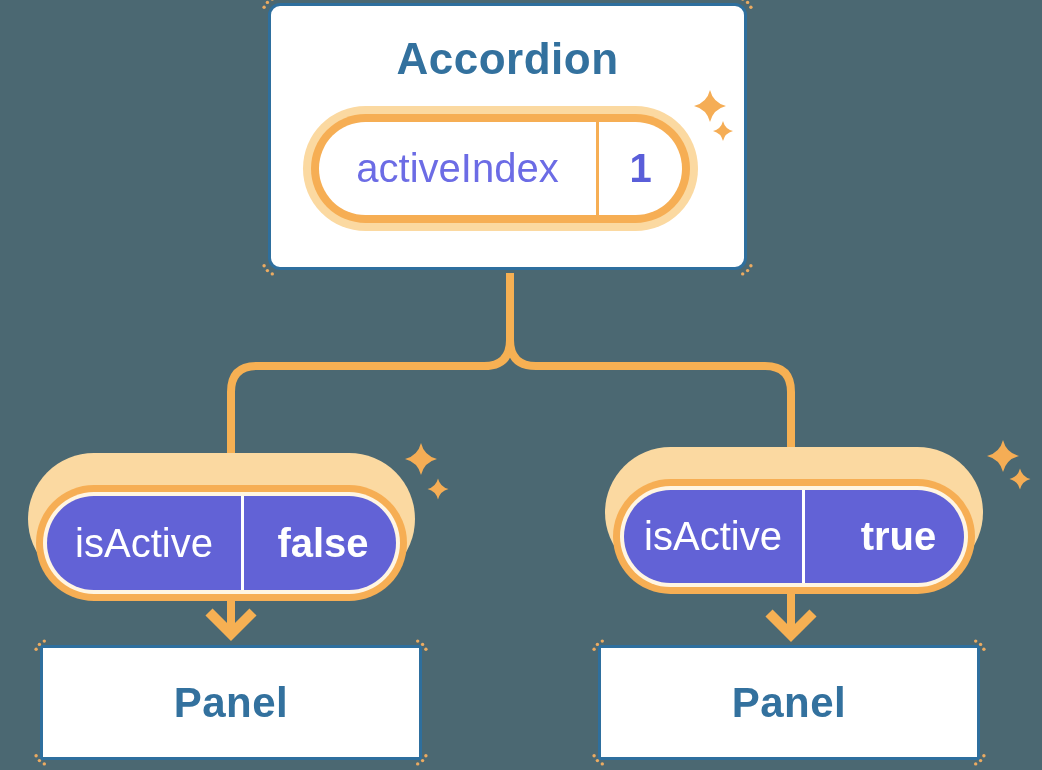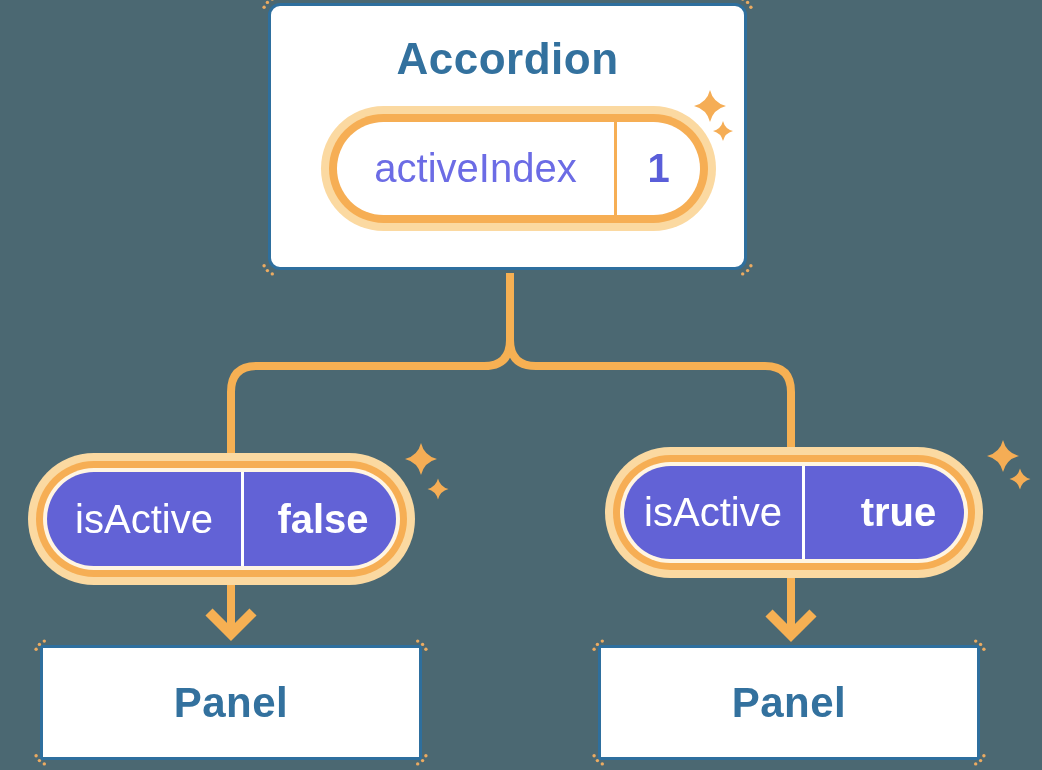--- a/index.html
+++ b/index.html
@@ -56,34 +56,34 @@
   }
   .pill-inner{
     border-radius:999px;
     width:100%;height:100%;
     display:flex;align-items:stretch;
     overflow:hidden;
     box-sizing:border-box;
   }
 
   
-  .state-pill{left:50px;top:100px;width:395px;height:125px;}
+  .state-pill{left:32px;top:100px;width:395px;height:125px;}
   .state-pill .pill-inner{background:#FFFFFF;}
   .state-pill .pill-label{
     flex:1;display:flex;align-items:center;justify-content:center;
     color:#6C6CE5;font-size:40px;
   }
   .state-pill .pill-divider{width:3px;background:#F6AE54;}
   .state-pill .pill-value{
     width:83px;display:flex;align-items:center;justify-content:center;
     color:#5A5ED9;font-size:40px;font-weight:700;
   }
 
   
-  .prop-pill .pill-ring{padding:7px;}
+  .prop-pill .pill-ring{padding:7px;margin-top:24px;}
   .pill-cream{
     background:#FFF5E2;
     border-radius:999px;width:100%;height:100%;
     padding:4px;box-sizing:border-box;
   }
   .prop-pill .pill-inner{background:#6262D6;}
   .prop-pill .pill-label{
     flex:1;display:flex;align-items:center;justify-content:center;
     color:#FFFFFF;font-size:40px;
   }

